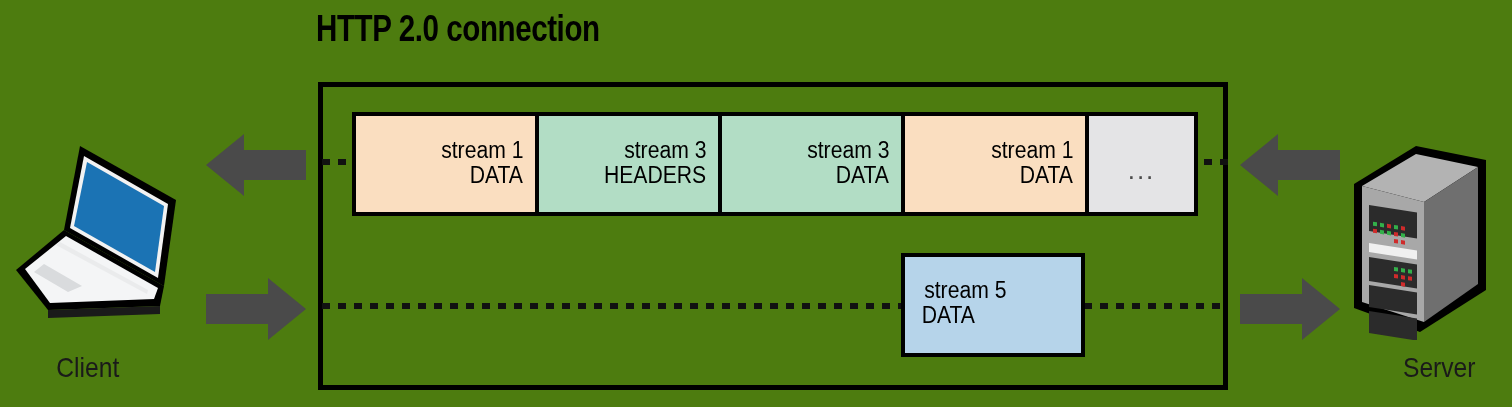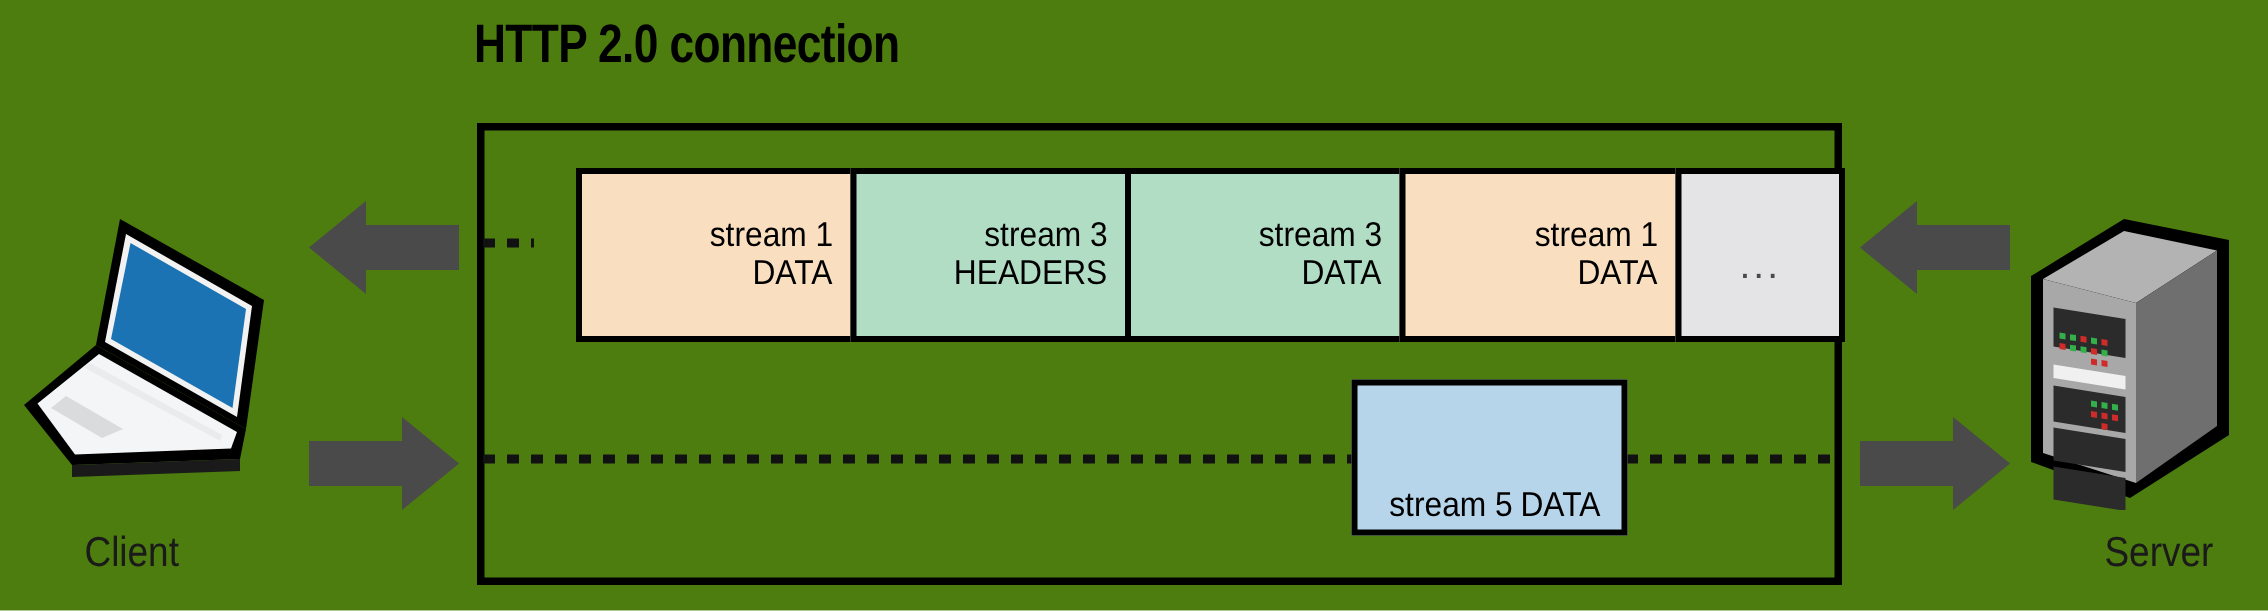--- a/index.html
+++ b/index.html
@@ -57,24 +57,23 @@
   #lane-top-left   { left: 322px;  top: 159px; width: 34px; }
   #lane-top-right  { left: 1188px; top: 159px; width: 40px; }
   #lane-bottom     { left: 322px;  top: 303px; width: 584px; }
   #lane-bottom-right { left: 1084px; top: 303px; width: 144px; }
 
   
   #frame-strip {
     position: absolute;
     left: 352px;
     top: 112px;
-    height: 116px;
+    height: 104px;
     display: flex;
     align-items: stretch;
-    margin-left: 32px;
   }
   .frame {
     box-sizing: border-box;
     border: 4px solid #000000;
     margin-right: -4px;
     display: flex;
     flex-direction: column;
     align-items: flex-end;
     justify-content: center;
     padding: 0 12px 2px 12px;
@@ -109,21 +108,22 @@
   
   #frame-bottom {
     position: absolute;
     left: 901px;
     top: 253px;
     width: 184px;
     height: 104px;
     box-sizing: border-box;
     border: 4px solid #000000;
     display: flex;
-    align-items: flex-end;
+    flex-direction: column;
+    align-items: flex-start;
     justify-content: center;
     padding: 0 12px 4px 12px;
     color: #000000;
     line-height: 1.08;
   }
   #frame-bottom .line1, #frame-bottom .line2 {
     font-size: 23px;
     transform: scaleX(0.92);
     transform-origin: right center;
     white-space: nowrap;

